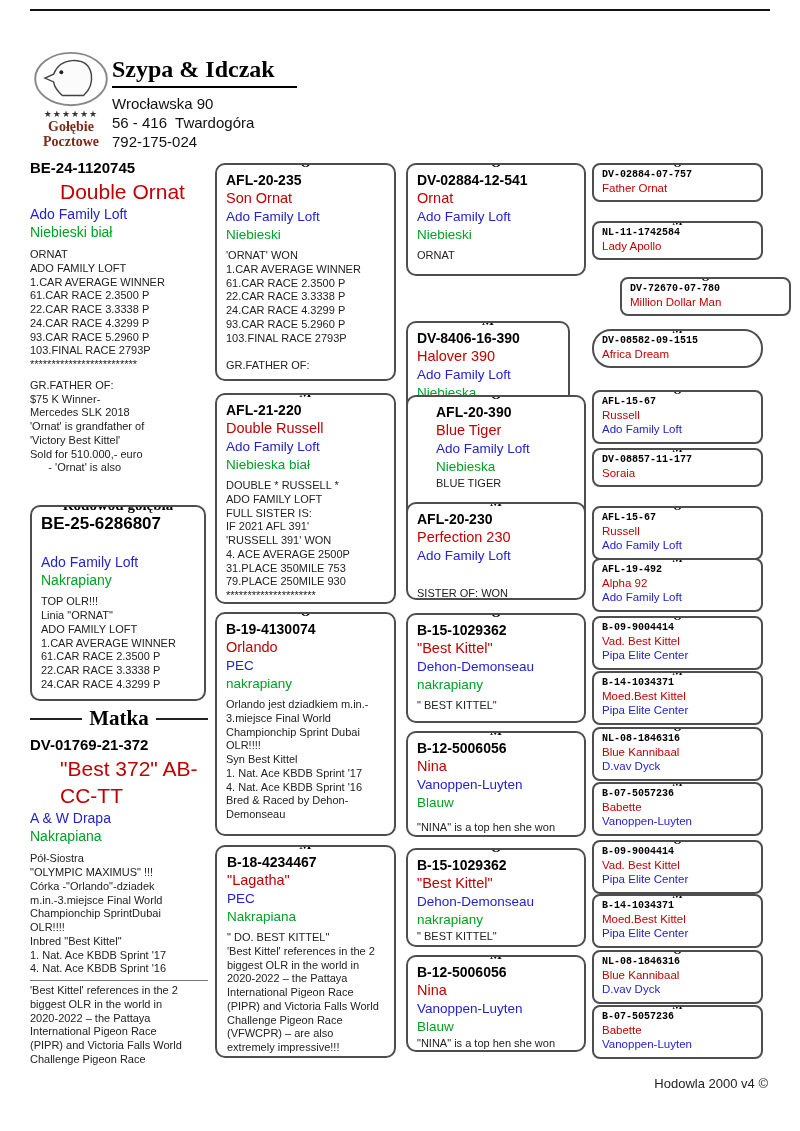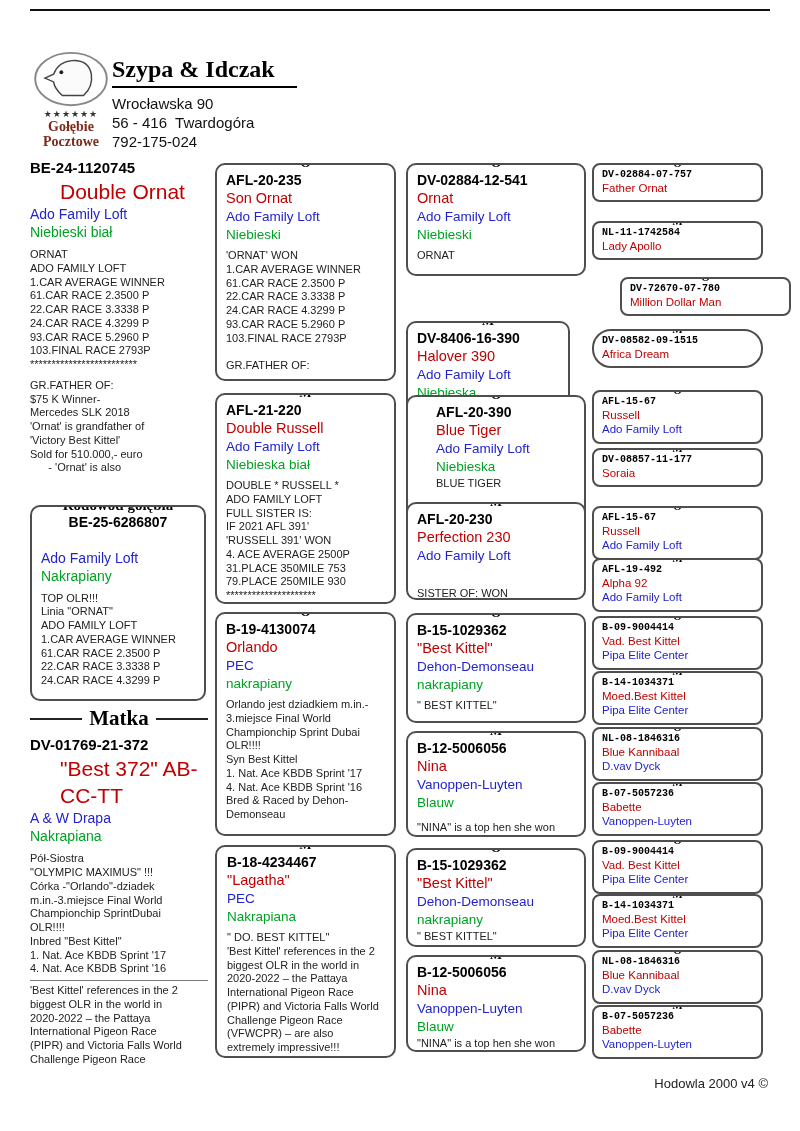--- a/index.html
+++ b/index.html
@@ -33,21 +33,21 @@
   .sec-title .hline { flex:1; border-top:2px solid #222; }
   .sec .pid { font-size:15px; }
   .sec .pname { font-size:21px;margin-left:30px; }
   .sec .ploft { font-size:14px; }
   .sec .pcolor { font-size:14px; }
   .sec .pdetails { margin-top:7px; }
   .sep1 { border-top:1px solid #777; margin:4px 0 3px 0; }
 
   
   .subject .marker { font-size:15px; top:-11px; white-space:nowrap; }
-  .subject .pid { font-size:14px;text-align:center; }
+  .subject .pid { font-size:17px; }
   .subject .ploft { font-size:14px; }
   .subject .pcolor { font-size:14px; }
 
   
   .sm { padding:3px 8px 5px 8px; border-radius:8px; }
   .sm .marker { font-size:11px; top:-8px; padding:0 5px; }
   .sm .pid   { font-size:10px; line-height:1.3;font-family:Liberation Mono, monospace; }
   .sm .pname { font-size:11.5px; line-height:1.25; }
   .sm .ploft { font-size:11.5px; line-height:1.25; }
 

